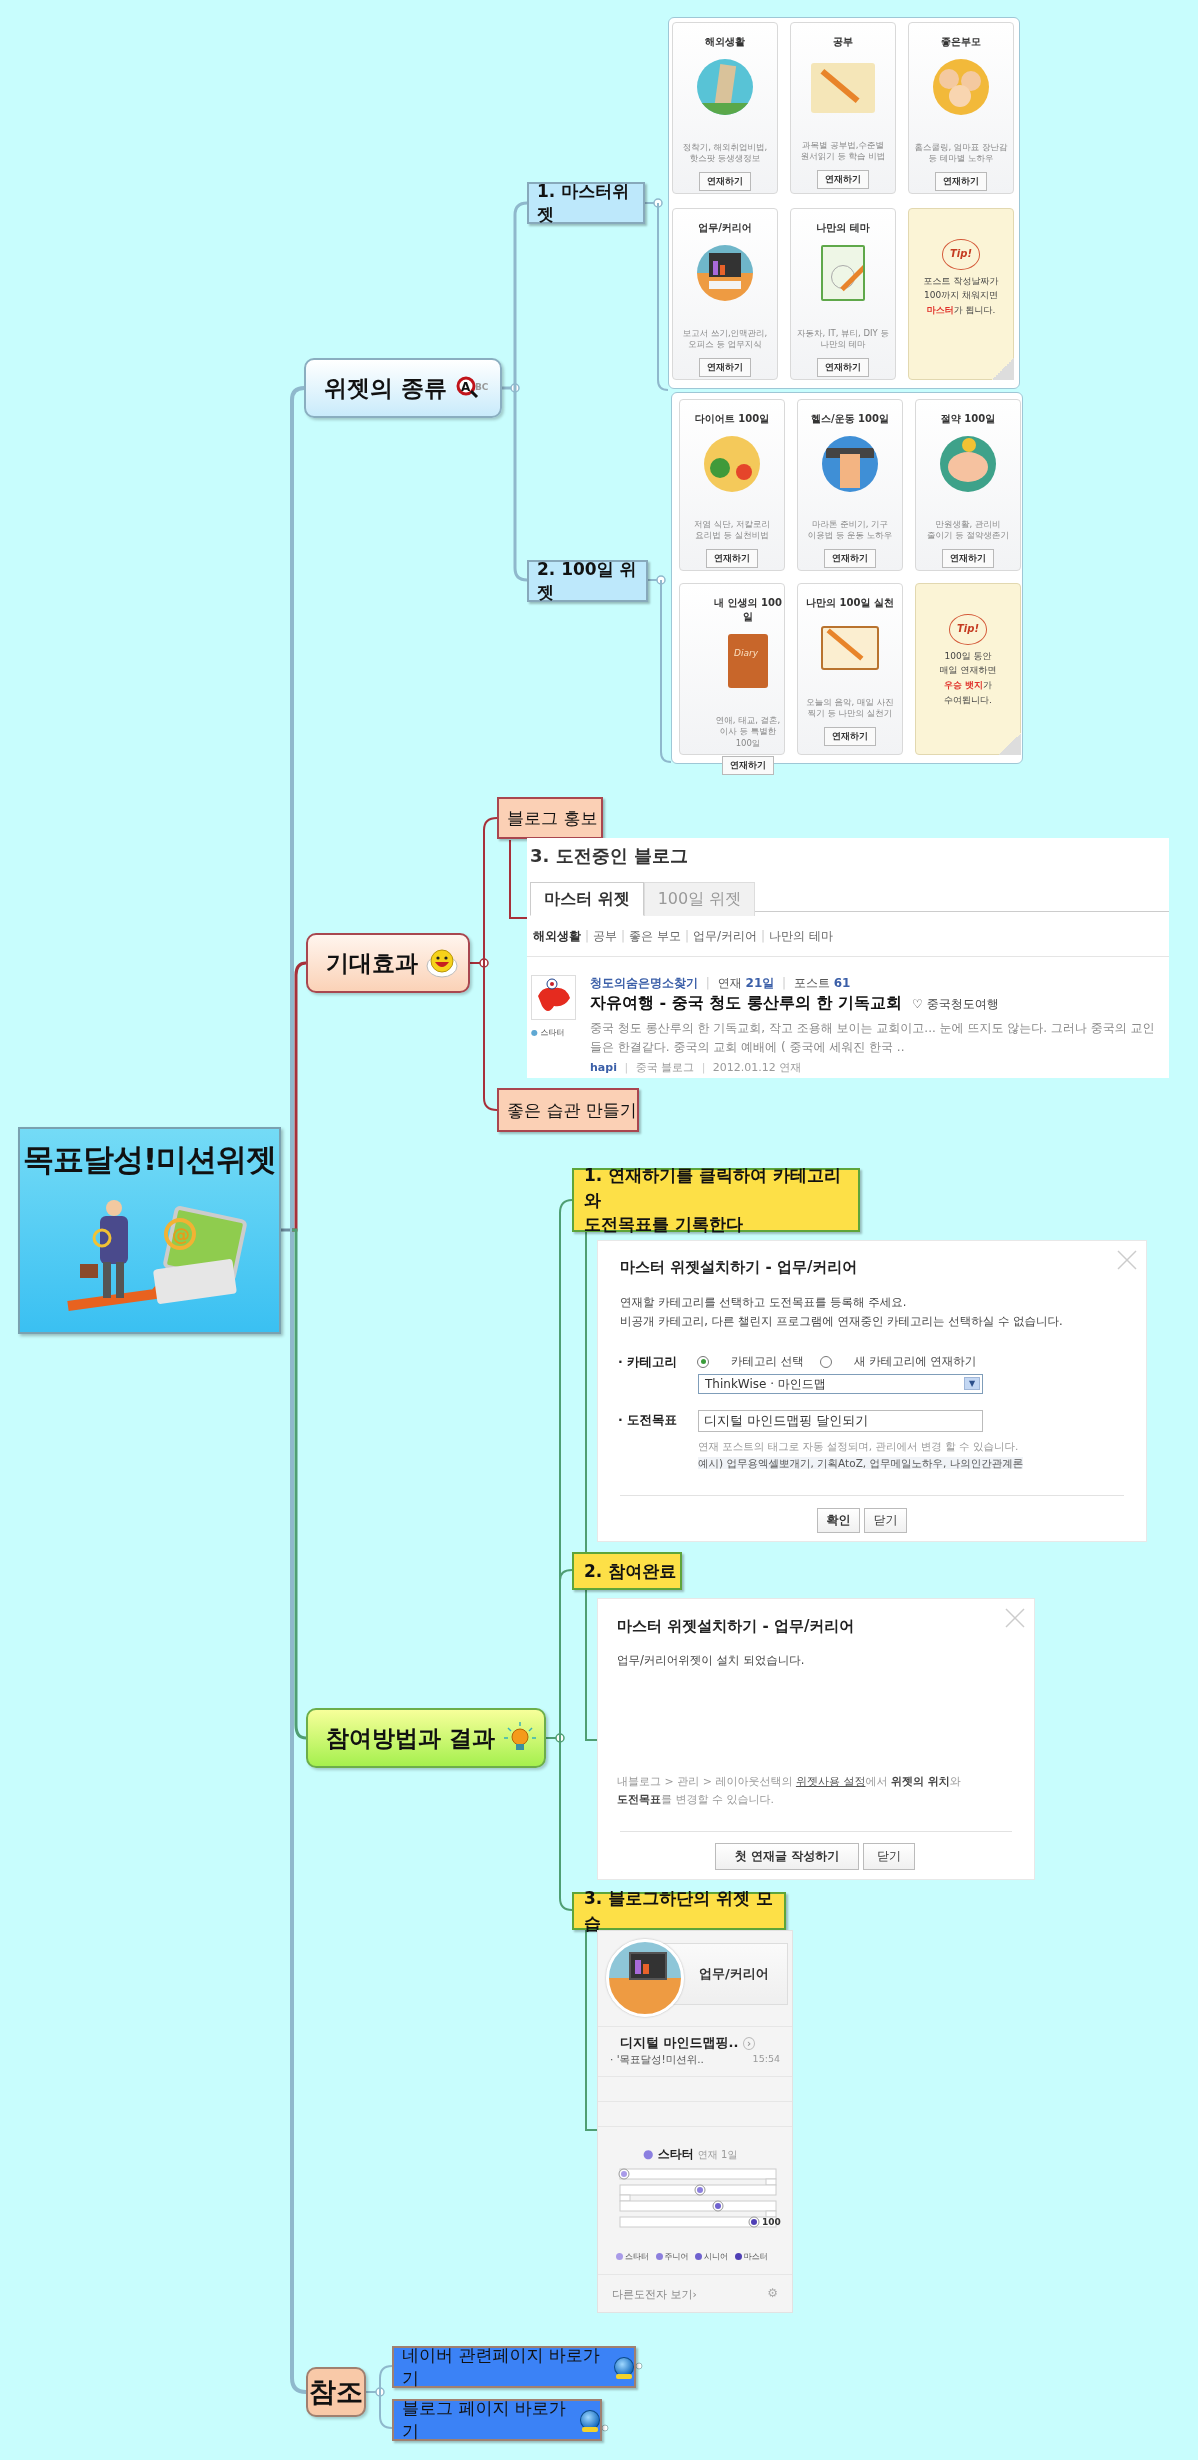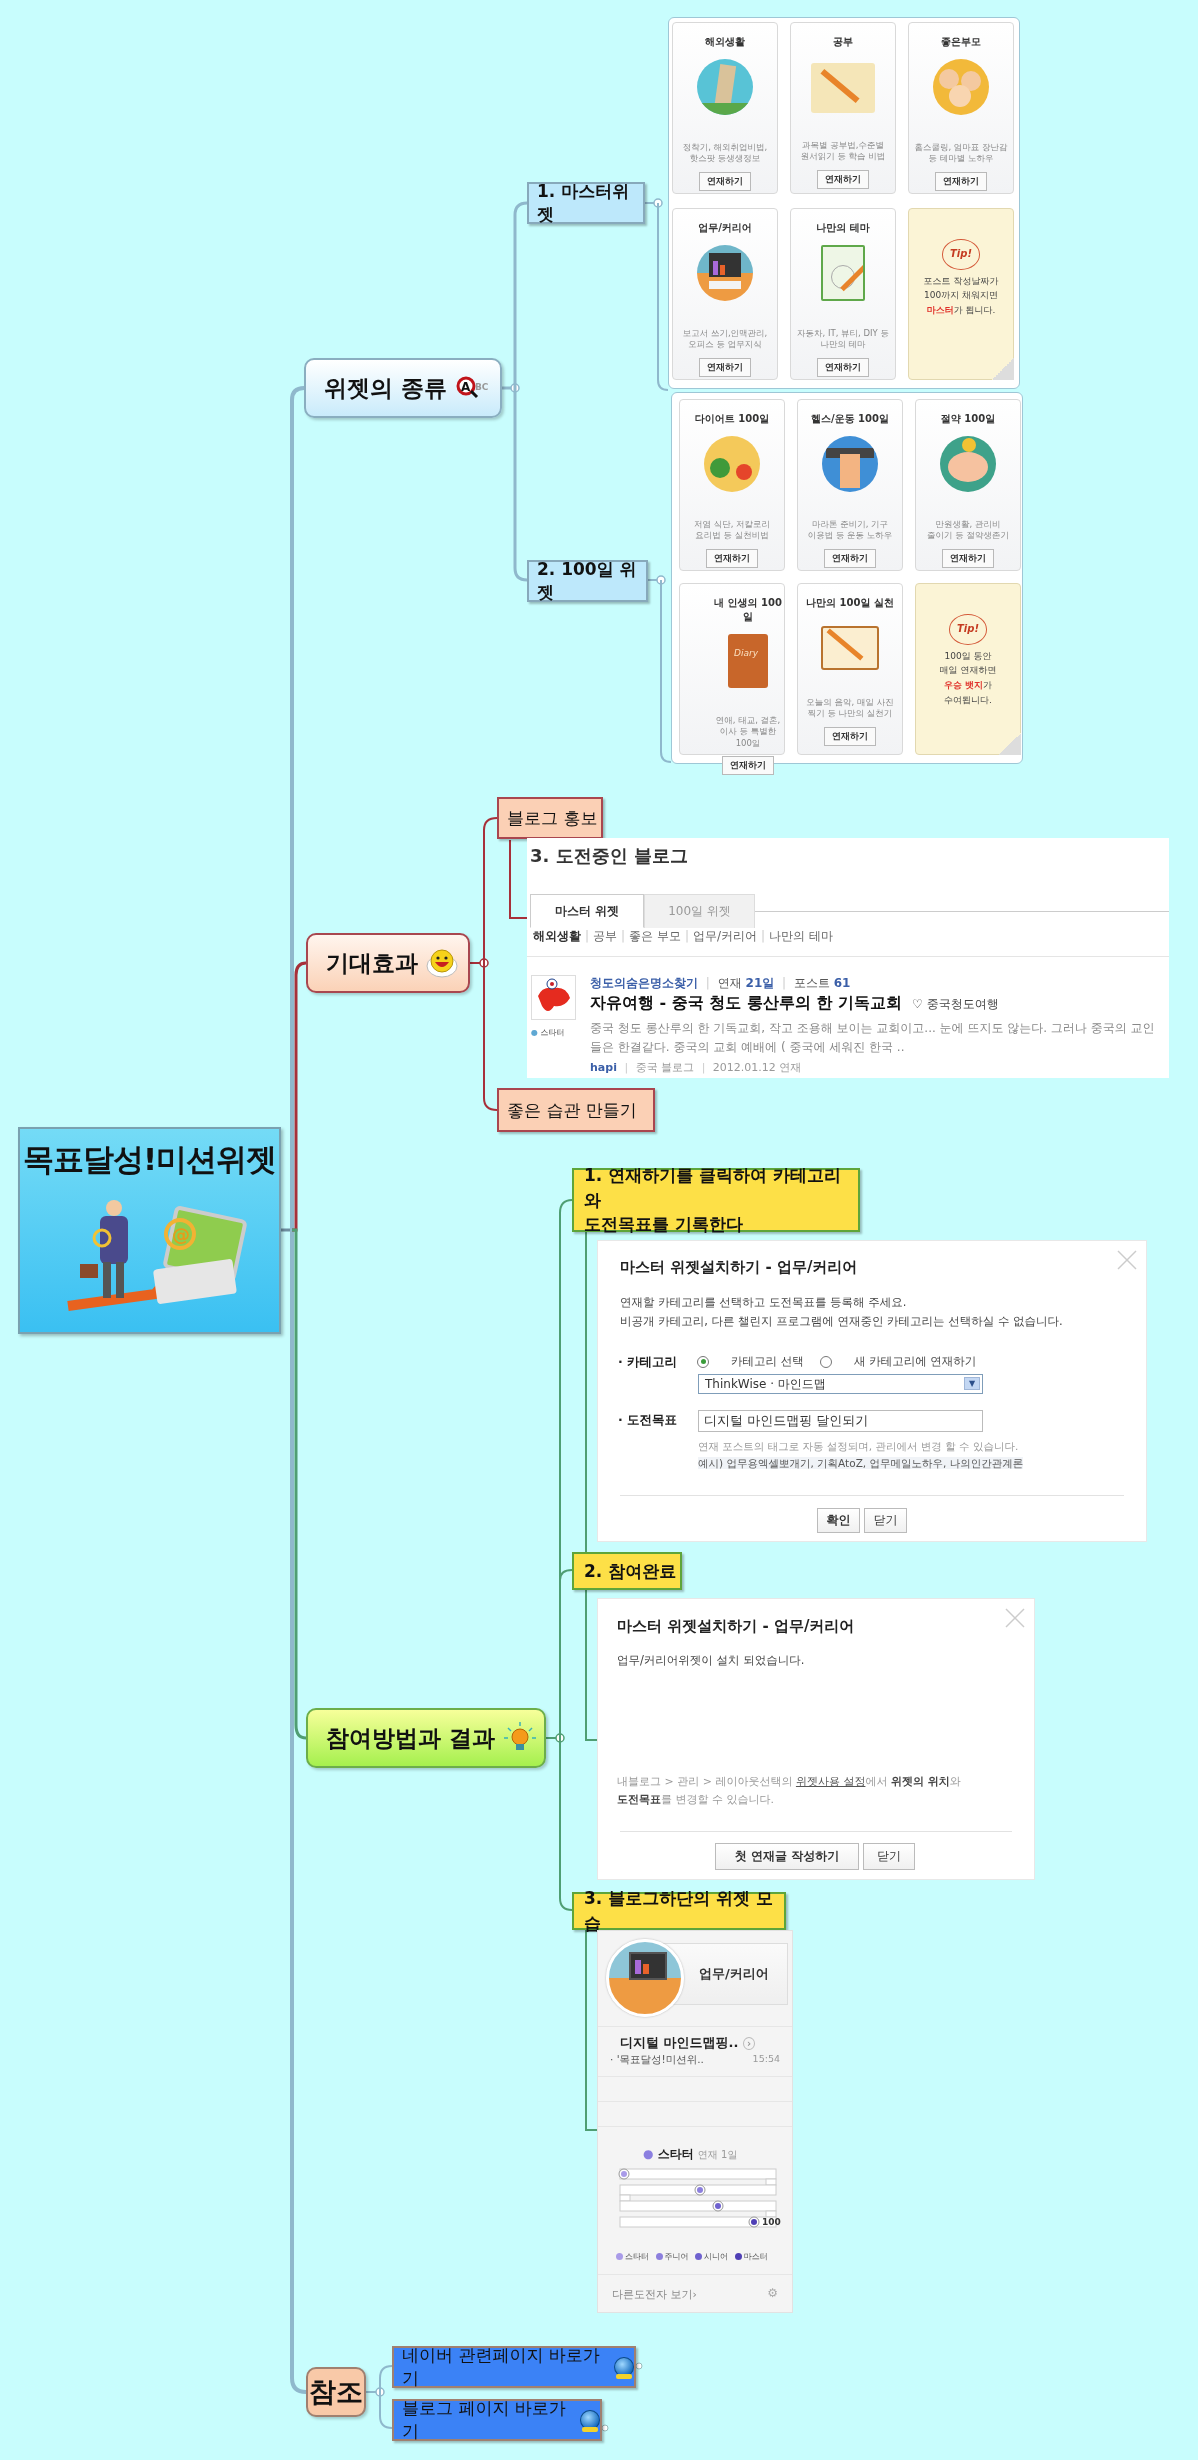--- a/index.html
+++ b/index.html
@@ -36,21 +36,21 @@
   .card .btn { display: inline-block; margin-top: 7px; font-size: 9px; font-weight: bold; color: #333; border: 1px solid #b9b9b9; background: #fafafa; padding: 2px 7px; }
   .tip { position: absolute; width: 106px; height: 172px; background: #fbf4d6; border: 1px solid #e2d8b0; border-radius: 4px; text-align: center; font-size: 9px; color: #444; line-height: 1.65; }
   .tip .badge { display: inline-block; margin-top: 30px; border: 1.5px solid #d45a3a; border-radius: 50%; color: #c53c22; font-style: italic; font-weight: bold; font-size: 10px; padding: 6px 7px; margin-bottom: 4px; }
   .tip .red { color: #e0322b; font-weight: bold; }
   .tip .fold { position: absolute; right: -1px; bottom: -1px; width: 22px; height: 22px; background: linear-gradient(135deg, #fbf4d6 50%, #ddd 50%); }
 
   
   .blog { left: 527px; top: 838px; width: 642px; height: 240px; background: #fff; }
   .blog .h { position: absolute; left: 3px; top: 6px; font-size: 18px; font-weight: bold; color: #333; }
   .blog .tabs { position: absolute; left: 3px; top: 40px; width: 639px; height: 34px; border-bottom: 1px solid #ccc; }
-  .blog .tab { position: absolute; top: 16px; height: 34px; font-size: 12px; display: flex; align-items: center; justify-content: center; }
+  .blog .tab { position: absolute; top: 4px; height: 34px; font-size: 16px; display: flex; align-items: center; justify-content: center; }
   .blog .tab.on { left: 0; width: 114px; background: #fff; border: 1px solid #ccc; border-bottom: 1px solid #fff; font-weight: bold; color: #333; }
   .blog .tab.off { left: 114px; width: 111px; background: #f1f1f1; border: 1px solid #ddd; border-bottom: none; color: #999; }
   .blog .cats { position: absolute; left: 6px; top: 90px; font-size: 12px; color: #666; }
   .blog .cats span.sep { color: #ccc; margin: 0 4px; }
   .blog .cats b { color: #333; }
   .blog .divider { position: absolute; left: 0; right: 0; top: 118px; border-top: 1px solid #e5e5e5; }
   .blog .thumb { position: absolute; left: 4px; top: 137px; width: 45px; height: 45px; border: 1px solid #ddd; background: #fff; }
   .blog .lvl { position: absolute; left: 4px; top: 189px; font-size: 8px; color: #555; }
   .blog .line1 { position: absolute; left: 63px; top: 137px; font-size: 12px; color: #555; }
   .blog .line1 .bl { color: #3b5fa8; font-weight: bold; }
@@ -308,21 +308,21 @@
         <circle cx="16" cy="13" r="11" fill="#f6d21a" stroke="#b8950a"></circle>
         <circle cx="12" cy="10" r="1.6" fill="#222"></circle>
         <circle cx="20" cy="10" r="1.6" fill="#222"></circle>
         <path d="M9 14 Q16 24 23 14 Z" fill="#c71f1f"></path>
       </svg>
   </span>
 </div>
 <div class="abs sub peach" style="left:497px;top:797px;width:106px;height:42px;">
   <span>블로그 홍보</span>
 </div>
-<div class="abs sub peach" style="left:497px;top:1088px;width:158px;height:44px;">
+<div class="abs sub peach" style="left:497px;top:1088px;width:142px;height:44px;">
   <span>좋은 습관 만들기</span>
 </div>
 
 <div class="abs blog">
   <div class="h">3. 도전중인 블로그</div>
   <div class="tabs">
     <div class="tab on">마스터 위젯</div>
     <div class="tab off">100일 위젯</div>
   </div>
   <div class="cats">

